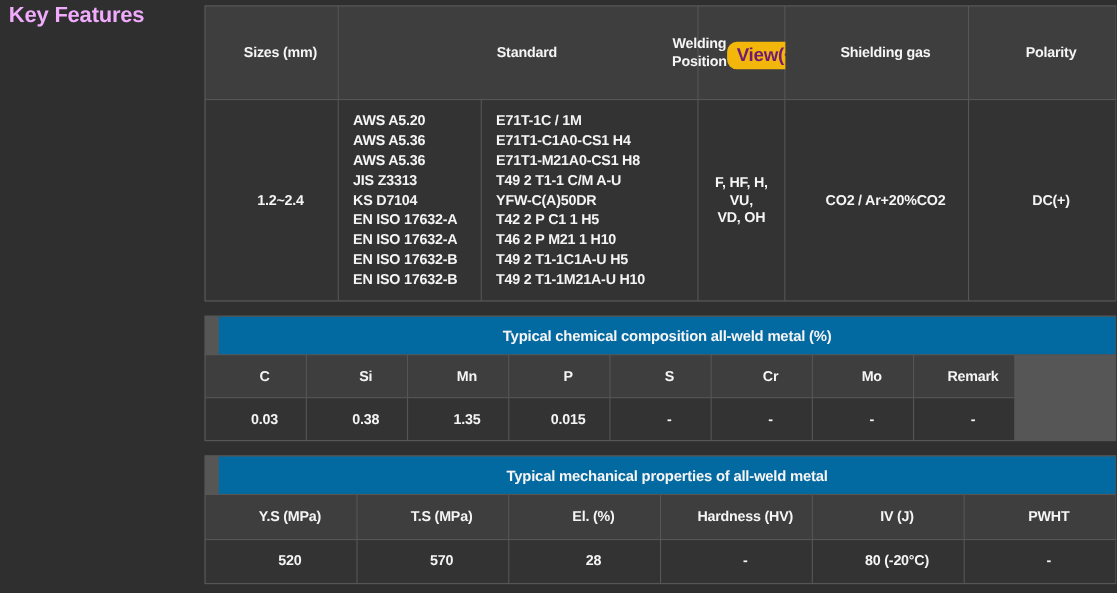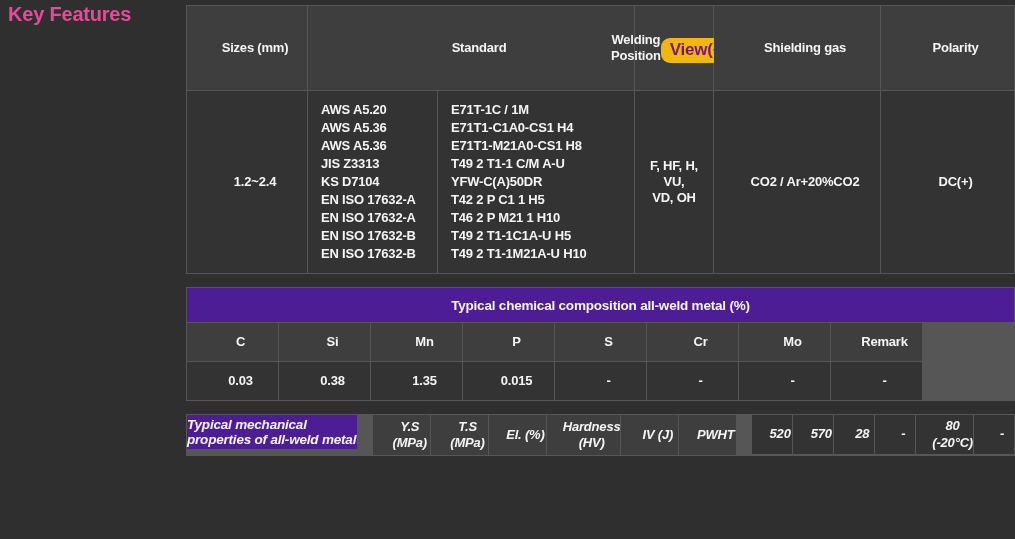--- a/index.html
+++ b/index.html
@@ -14,21 +14,21 @@
     overflow: hidden;
     color: #f2f2f2;
   }
 
   .page-title {
     position: absolute;
     left: 8px;
     top: 3px;
     font-size: 20px;
     font-weight: bold;
-    color: #ec4899;
+    color: #f0abfc;
     letter-spacing: -0.2px;
   }
 
   
   .tbl {
     position: absolute;
     left: 186px;
     width: 829px;
     background: #565656;          
     border: 1px solid #565656;
@@ -40,29 +40,30 @@
     text-align: center;
     font-size: 13px;
     font-weight: bold;
     letter-spacing: -0.2px;
     line-height: 1.25;
     padding-left: 16px;
   }
   .th   { background: #3e3e3e; color: #f5f5f5; }
   .td   { background: #333333; color: #f5f5f5; }
   .band {
-    background: #4c1d95;
+    background: #0369a1;
     color: #f5f5f5;
     display: flex;
     align-items: center;
     justify-content: center;
     font-size: 13.5px;
     font-weight: bold;
     grid-column: 1 / -1;
     letter-spacing: -0.2px;
+    margin-left: 12px;
   }
 
   
   .spec-table {
     top: 5px;
     display: grid;
     grid-template-columns: 120px 129px 196px 78px 166px 133px;
     grid-template-rows: 84px 182px;
     gap: 1px;
   }
@@ -100,23 +101,22 @@
   .chem-table .band { height: 34px; }
   .row { display: grid; gap: 1px; }
   .g9 { grid-template-columns: repeat(9, 1fr); }
   .g6 { grid-template-columns: repeat(6, 1fr); }
   .chem-table .row { height: 38px; }
 
   
   .mech-table {
     top: 414px;
     display: flex;
-    flex-direction: row;
-    gap: 16px;
-    font-style: italic;
+    flex-direction: column;
+    gap: 1px;
   }
   .mech-table .band { height: 34px; }
   .mech-table .row-th { height: 40px; }
   .mech-table .row-td { height: 39px; }
 </style>
 </head>
 <body>
 
 <div class="page">
 

